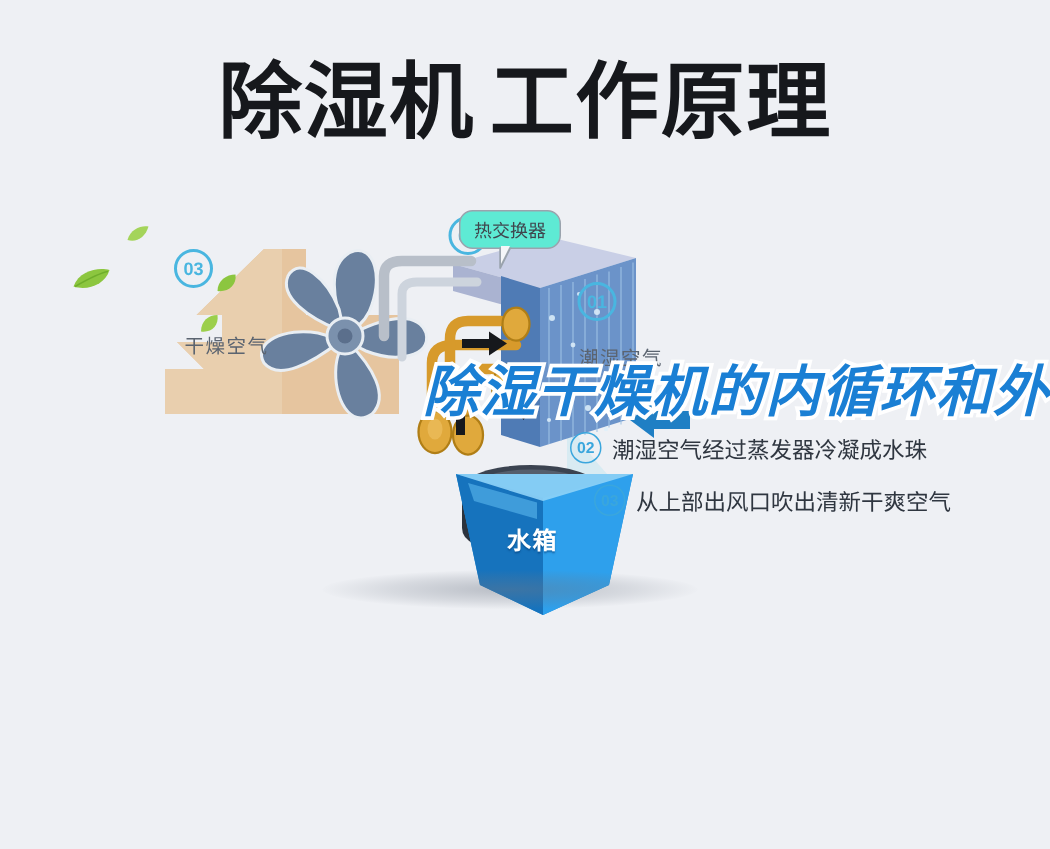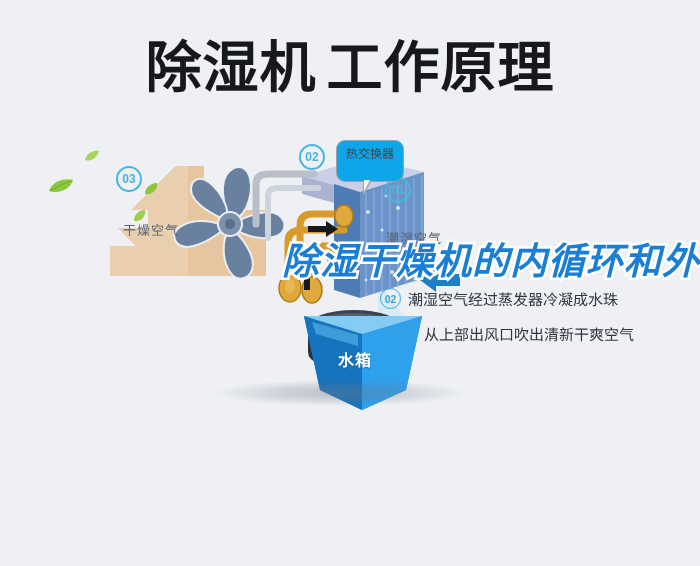--- a/index.html
+++ b/index.html
@@ -89,26 +89,26 @@
   
   .badge{
     position:absolute;width:22px;height:22px;border-radius:50%;
     border:2px solid #49b6e0;color:#49b6e0;
     font-size:12px;font-weight:bold;
     display:flex;align-items:center;justify-content:center;
     background:transparent;letter-spacing:0;
   }
   .badge-03-left{left:116px;top:48px;}
   .badge-02{left:299px;top:26px;}
-  .badge-01{left:385px;top:59px;}
+  .badge-01{left:385px;top:70px;}
 
   .callout{
-    position:absolute;left:336px;top:22px;
-    padding:3px 9px 20px 9px;border:1.5px solid #9aa3ad;border-radius:9px;
-    background:#0ea5e9;font-size:12px;color:#40464e;white-space:nowrap;
+    position:absolute;left:306px;top:22px;
+    padding:3px 9px 4px 9px;border:1.5px solid #9aa3ad;border-radius:9px;
+    background:#5eead4;font-size:12px;color:#40464e;white-space:nowrap;
   }
   .callout:after{
     content:"";position:absolute;left:26px;bottom:-14px;
     width:0;height:0;border-left:1px solid #9aa3ad;border-right:7px solid transparent;
     border-top:14px solid #9aa3ad;
   }
   .callout:before{
     content:"";position:absolute;left:27px;bottom:-11px;z-index:2;
     width:0;height:0;border-right:6px solid transparent;
     border-top:12px solid #f4f6f8;

